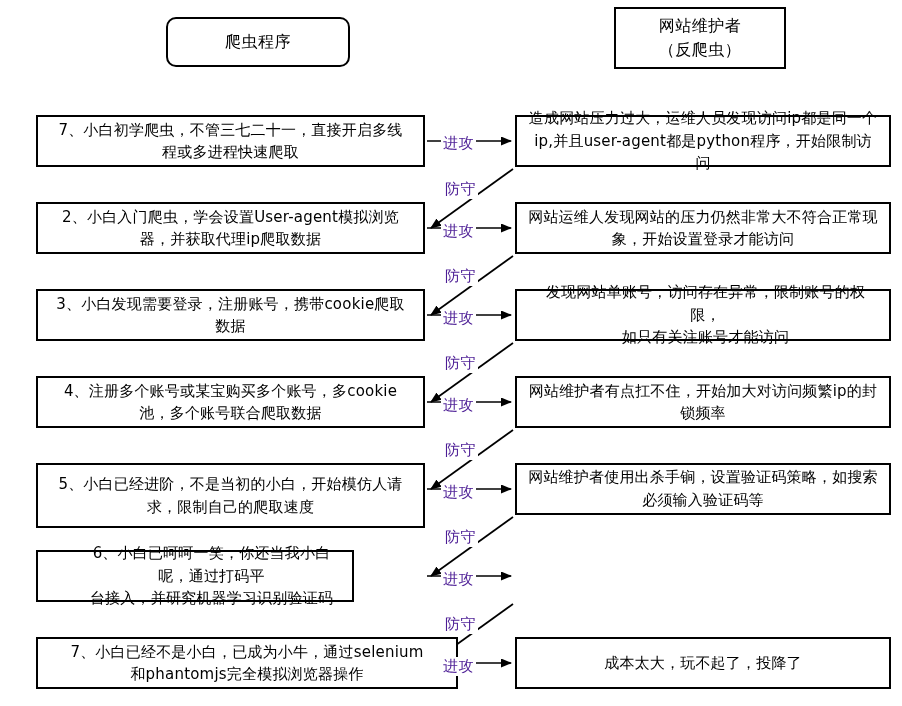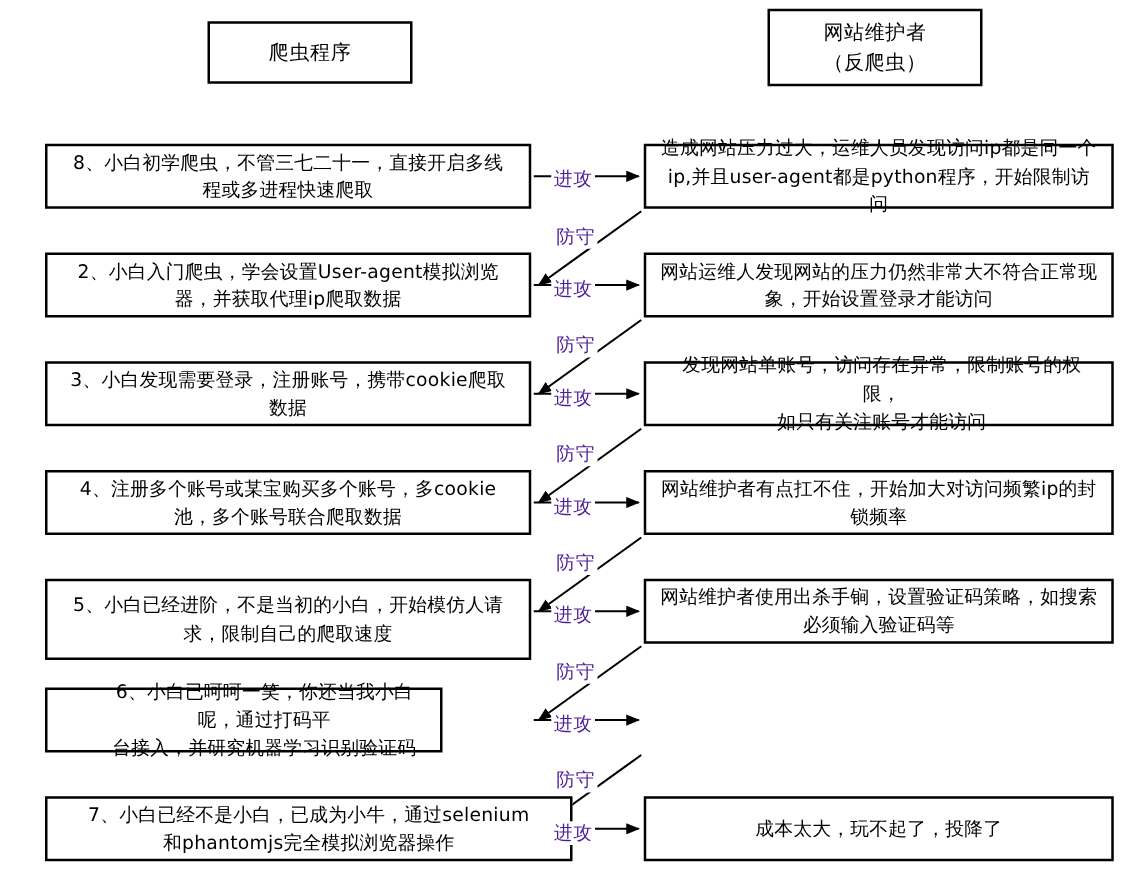--- a/index.html
+++ b/index.html
@@ -85,31 +85,31 @@
         <line x1="427" y1="402" x2="511" y2="402" marker-end="url(#ah)"></line>
         <line x1="513" y1="430" x2="431" y2="489" marker-end="url(#ah)"></line>
         <line x1="427" y1="489" x2="511" y2="489" marker-end="url(#ah)"></line>
         <line x1="513" y1="517" x2="431" y2="576" marker-end="url(#ah)"></line>
         <line x1="427" y1="576" x2="511" y2="576" marker-end="url(#ah)"></line>
         <line x1="513" y1="604" x2="431" y2="663" marker-end="url(#ah)"></line>
         <line x1="427" y1="663" x2="511" y2="663" marker-end="url(#ah)"></line>
       </g>
   </svg>
 
-  <div class="box header-box" style="left:166px; top:17px; width:164px; height:50px;">
+  <div class="box header-box" style="left:166px; top:17px; width:184px; height:50px;border-radius:10px;">
     <span class="box-text">爬虫程序</span>
   </div>
 
   <div class="box header-box" style="left:614px; top:7px; width:172px; height:62px;">
     <span class="box-text">网站维护者
 （反爬虫）</span>
   </div>
 
   <div class="box step-box" style="left:36px; top:115px; width:389px; height:52px;">
-    <span class="box-text">8、小白初学爬虫，不管三七二十一，直接开启多线
+    <span class="box-text">7、小白初学爬虫，不管三七二十一，直接开启多线
 程或多进程快速爬取</span>
   </div>
   <div class="box step-box" style="left:515px; top:115px; width:376px; height:52px;">
     <span class="box-text">造成网站压力过大，运维人员发现访问ip都是同一个
 ip,并且user-agent都是python程序，开始限制访问</span>
   </div>
   <div class="arrow-label" style="left:441px; top:134px;">进攻</div>
   <div class="arrow-label" style="left:443px; top:180px;">防守</div>
 
   <div class="box step-box" style="left:36px; top:202px; width:389px; height:52px;">

